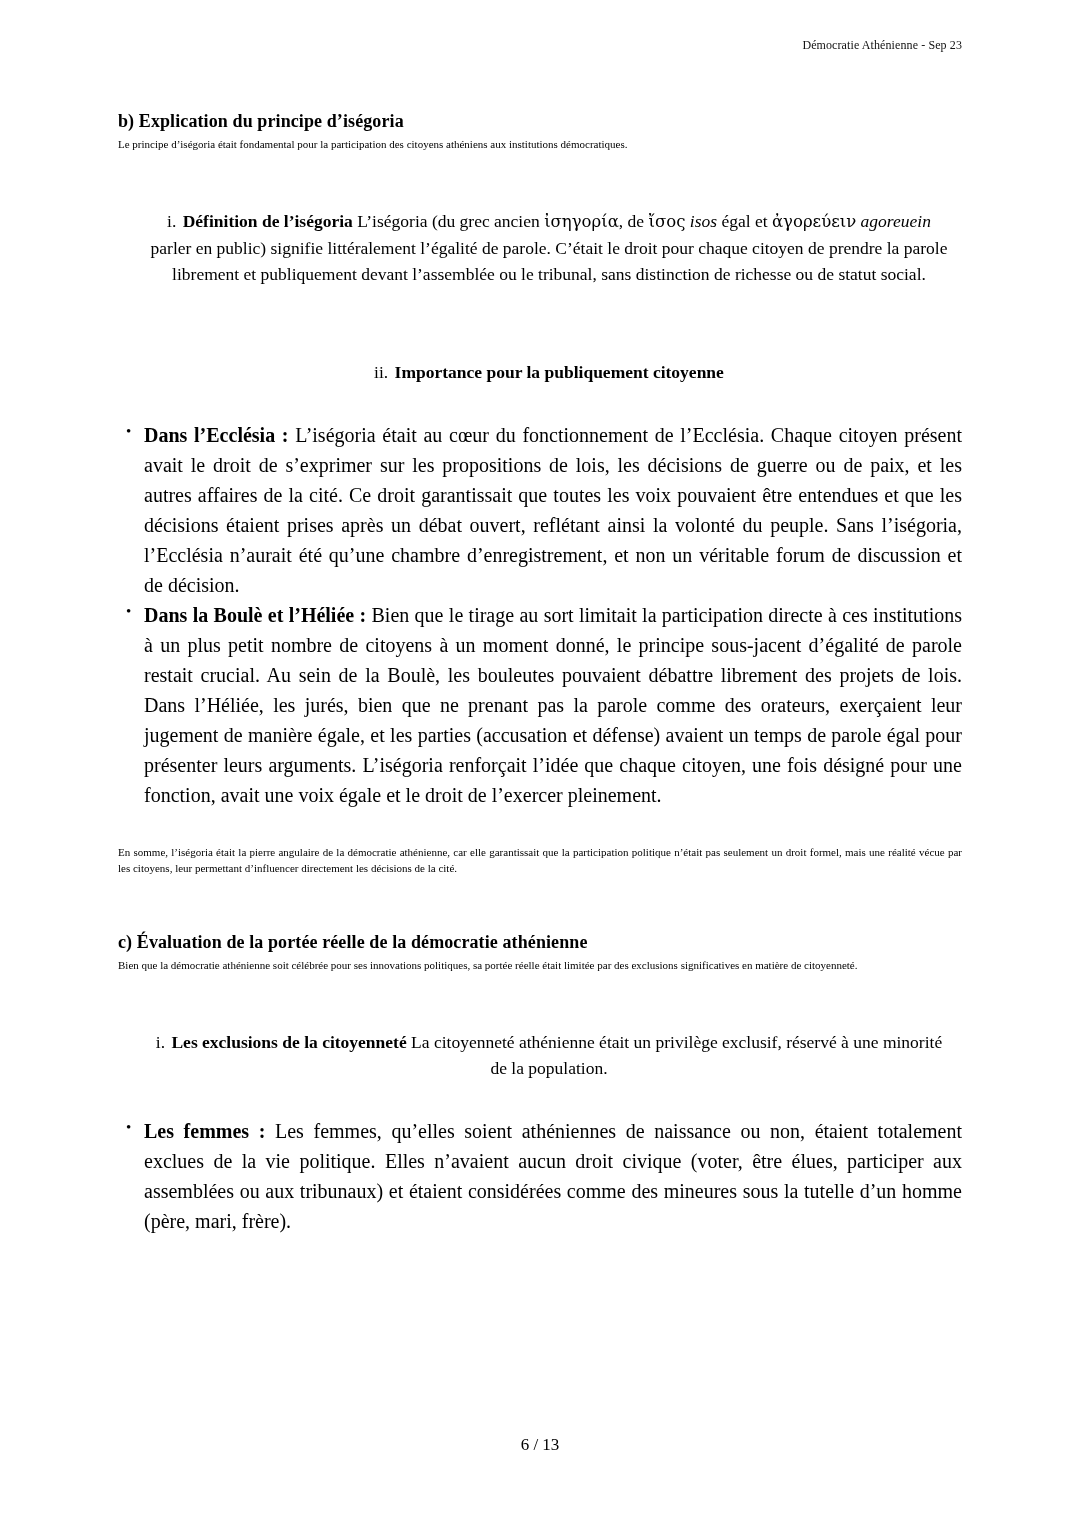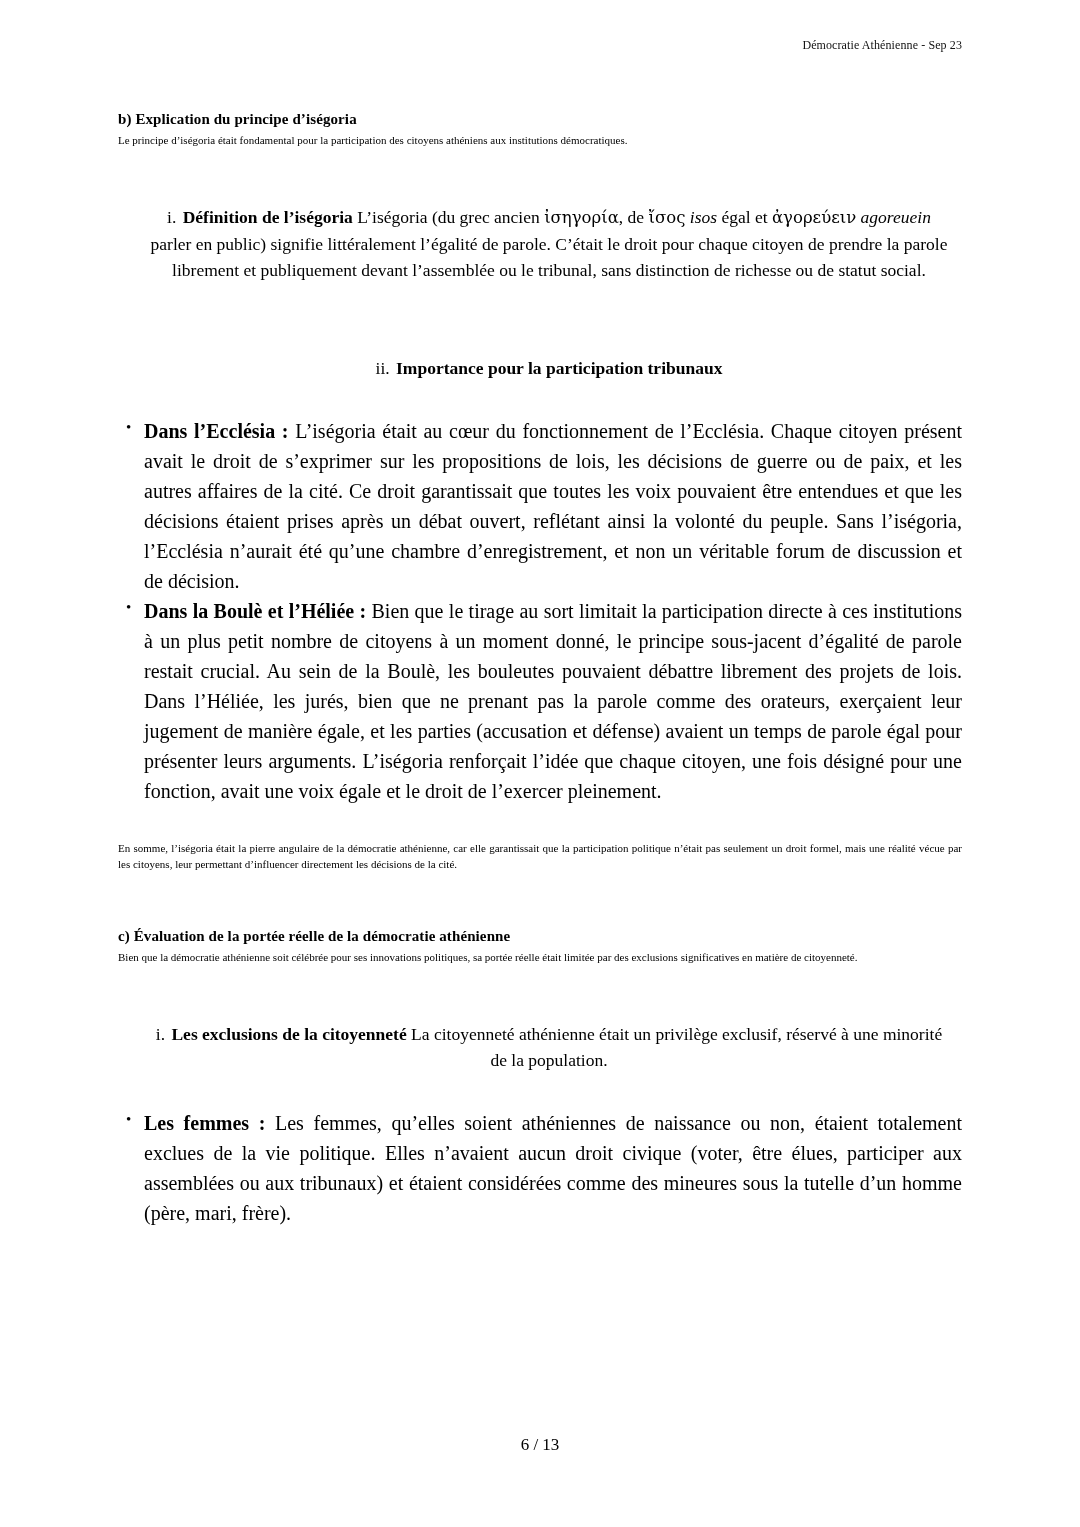--- a/index.html
+++ b/index.html
@@ -23,21 +23,21 @@
   }
   .running-head {
     text-align: right;
     font-size: 12px;
     color: #111;
     letter-spacing: 0.1px;
     margin-bottom: 58px;
   }
   .heading {
     font-weight: bold;
-    font-size: 15px;
+    font-size: 18px;
     margin: 0 0 4px 0;
     letter-spacing: 0.1px;
   }
   p.body-text {
     font-size: 11px;
     line-height: 1.47;
     margin: 0;
     text-align: justify;
   }
   .gap-lg { height: 56px; }
@@ -107,21 +107,21 @@
 
   <div class="indented-block">
     <span class="lead-num">i.</span>
     <span class="sub-heading">Définition de l’iségoria</span><span> L’iségoria (du grec ancien </span><span class="greek">ἰσηγορία</span><span>, de </span><span class="greek">ἴσος</span> <em>isos</em><span> égal et </span><span class="greek">ἀγορεύειν</span> <em>agoreuein</em><span> parler en public) signifie littéralement l’égalité de parole. C’était le droit pour chaque citoyen de prendre la parole librement et publiquement devant l’assemblée ou le tribunal, sans distinction de richesse ou de statut social.</span>
   </div>
 
   <div class="gap-xl"></div>
 
   <div class="indented-block">
     <span class="lead-num">ii.</span>
-    <span class="sub-heading">Importance pour la participation tribunaux</span>
+    <span class="sub-heading">Importance pour la publiquement citoyenne</span>
   </div>
 
   <div class="gap-md"></div>
 
   <ul class="bullets">
     <li>
       <span class="sub-heading">Dans l’Ecclésia :</span><span> L’iségoria était au cœur du fonctionnement de l’Ecclésia. Chaque citoyen présent avait le droit de s’exprimer sur les propositions de lois, les décisions de guerre ou de paix, et les autres affaires de la cité. Ce droit garantissait que toutes les voix pouvaient être entendues et que les décisions étaient prises après un débat ouvert, reflétant ainsi la volonté du peuple. Sans l’iségoria, l’Ecclésia n’aurait été qu’une chambre d’enregistrement, et non un véritable forum de discussion et de décision.</span>
     </li>
     <li>
       <span class="sub-heading">Dans la Boulè et l’Héliée :</span><span> Bien que le tirage au sort limitait la participation directe à ces institutions à un plus petit nombre de citoyens à un moment donné, le principe sous-jacent d’égalité de parole restait crucial. Au sein de la Boulè, les bouleutes pouvaient débattre librement des projets de lois. Dans l’Héliée, les jurés, bien que ne prenant pas la parole comme des orateurs, exerçaient leur jugement de manière égale, et les parties (accusation et défense) avaient un temps de parole égal pour présenter leurs arguments. L’iségoria renforçait l’idée que chaque citoyen, une fois désigné pour une fonction, avait une voix égale et le droit de l’exercer pleinement.</span>

